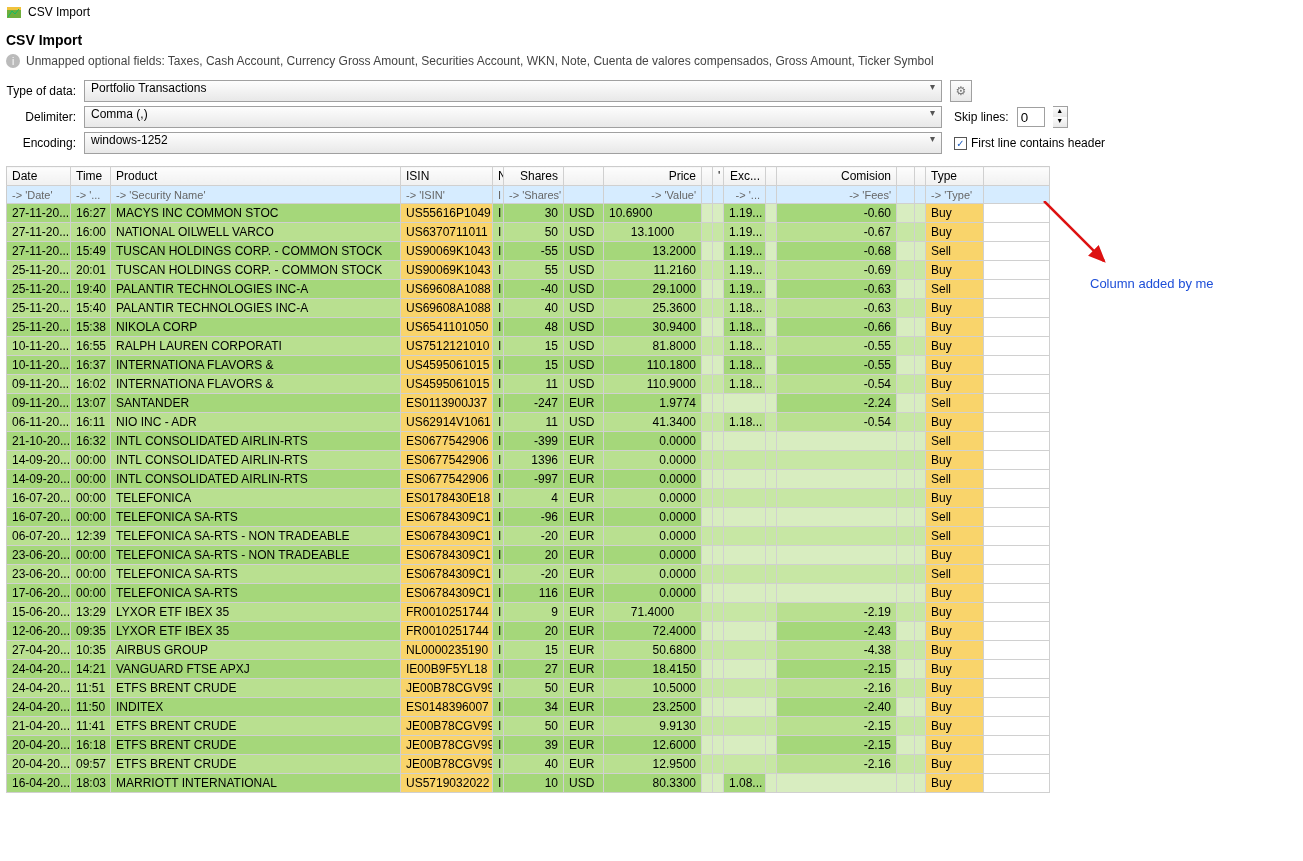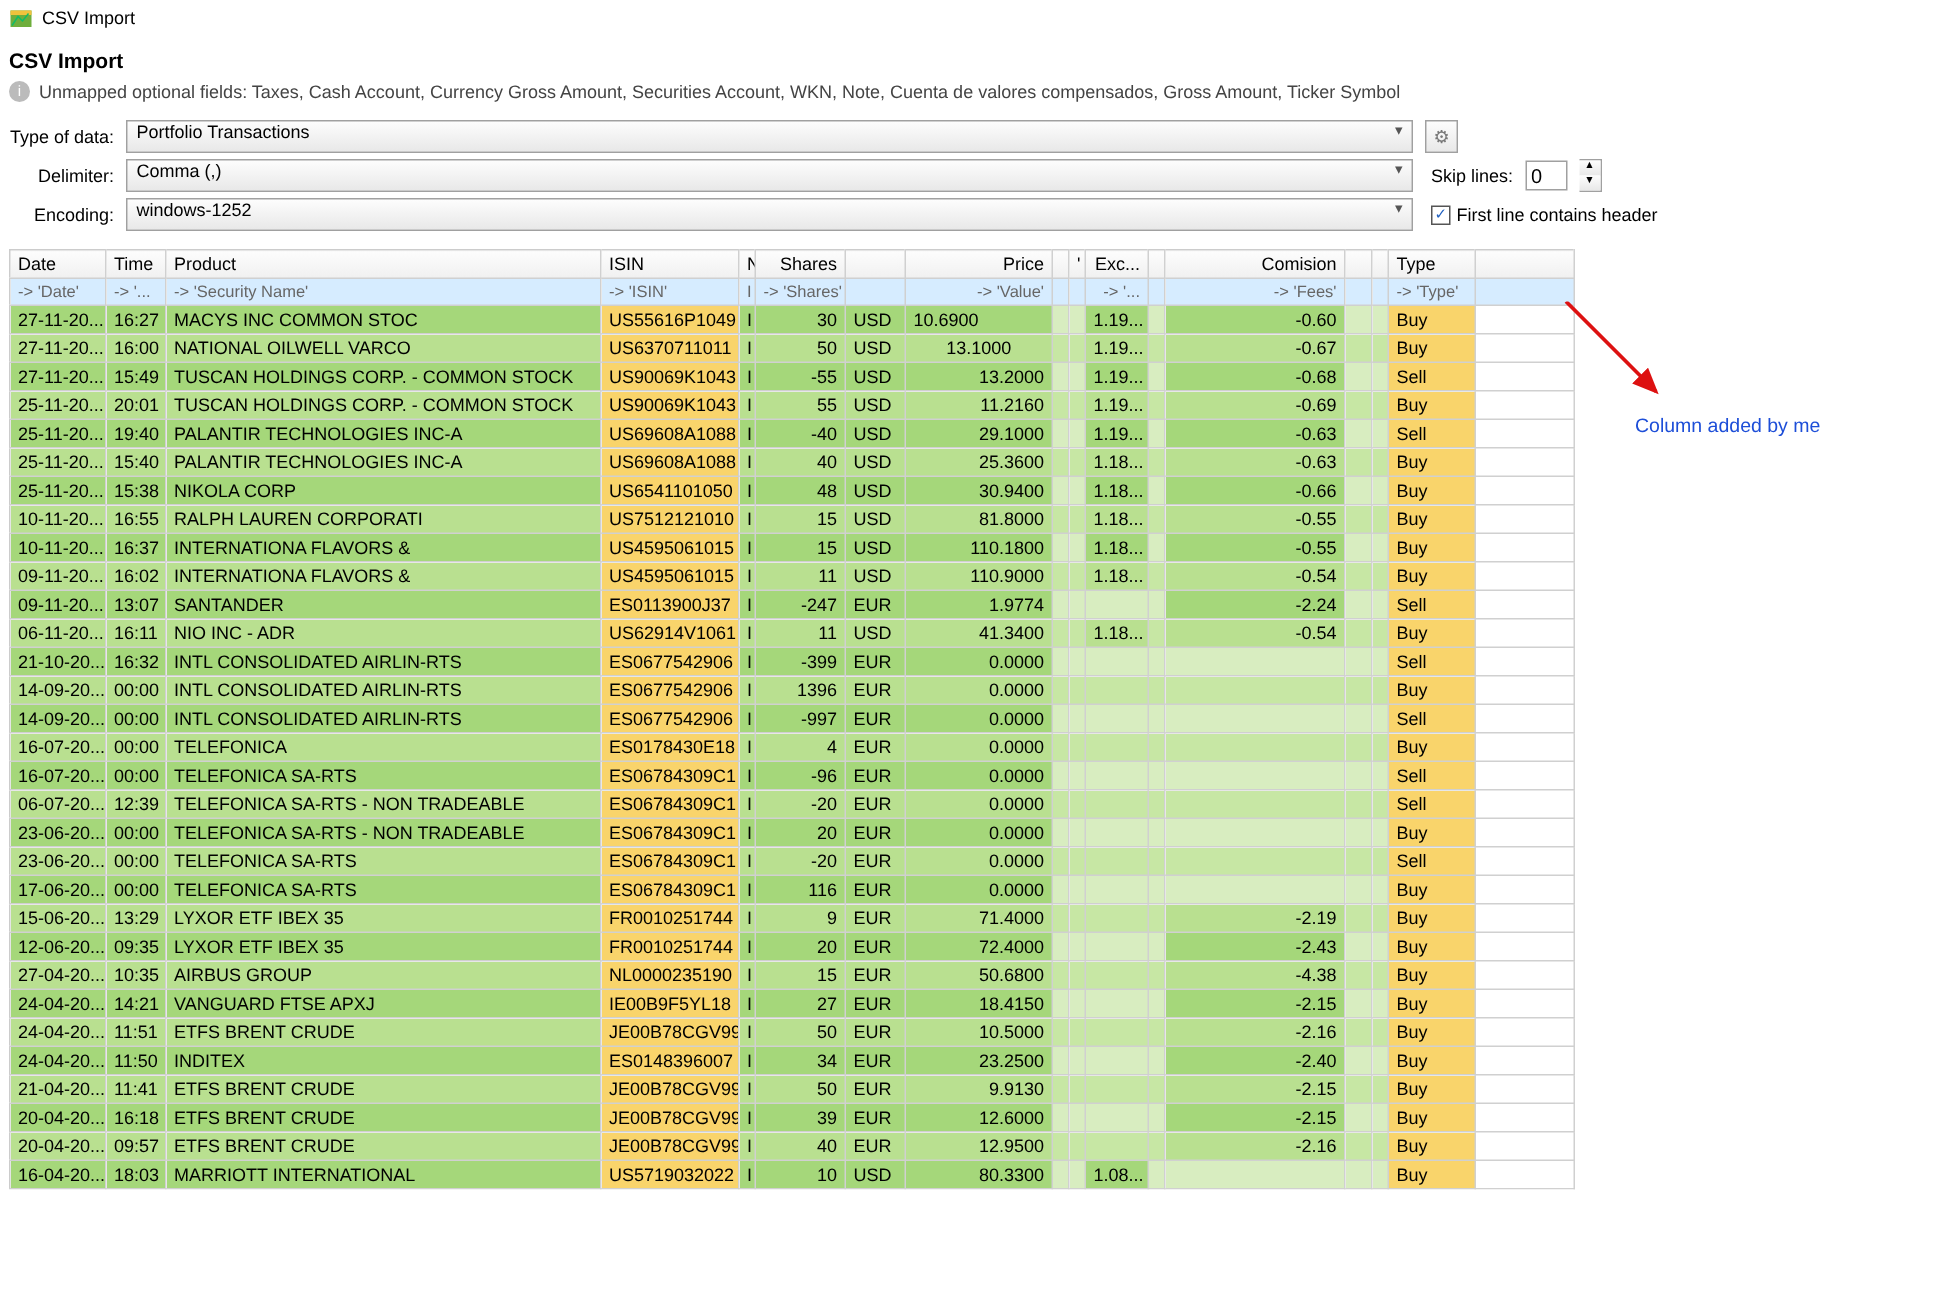--- a/index.html
+++ b/index.html
@@ -563,21 +563,21 @@
           <div class="td c-spare"></div>
         </div>
         <div class="tr">
           <div class="td c-date val-green2">15-06-20...</div>
           <div class="td c-time val-green2">13:29</div>
           <div class="td c-product val-green2">LYXOR ETF IBEX 35</div>
           <div class="td c-isin val-yellow">FR0010251744</div>
           <div class="td c-gap1 val-green2">I</div>
           <div class="td c-shares val-green2" style="text-align:right">9</div>
           <div class="td c-cur val-green2">EUR</div>
-          <div class="td c-price val-green2" style="text-align:right">71.4000</div>
+          <div class="td c-price val-green2" style="text-align:center">71.4000</div>
           <div class="td c-gap2 val-lgreen"></div>
           <div class="td c-gap3 val-lgreen"></div>
           <div class="td c-exc val-lgreen" style="text-align:right"></div>
           <div class="td c-gap4 val-lgreen"></div>
           <div class="td c-comision val-green2" style="text-align:right">-2.19</div>
           <div class="td c-gap5 val-lgreen"></div>
           <div class="td c-gap6 val-lgreen"></div>
           <div class="td c-type val-yellow">Buy</div>
           <div class="td c-spare"></div>
         </div>

